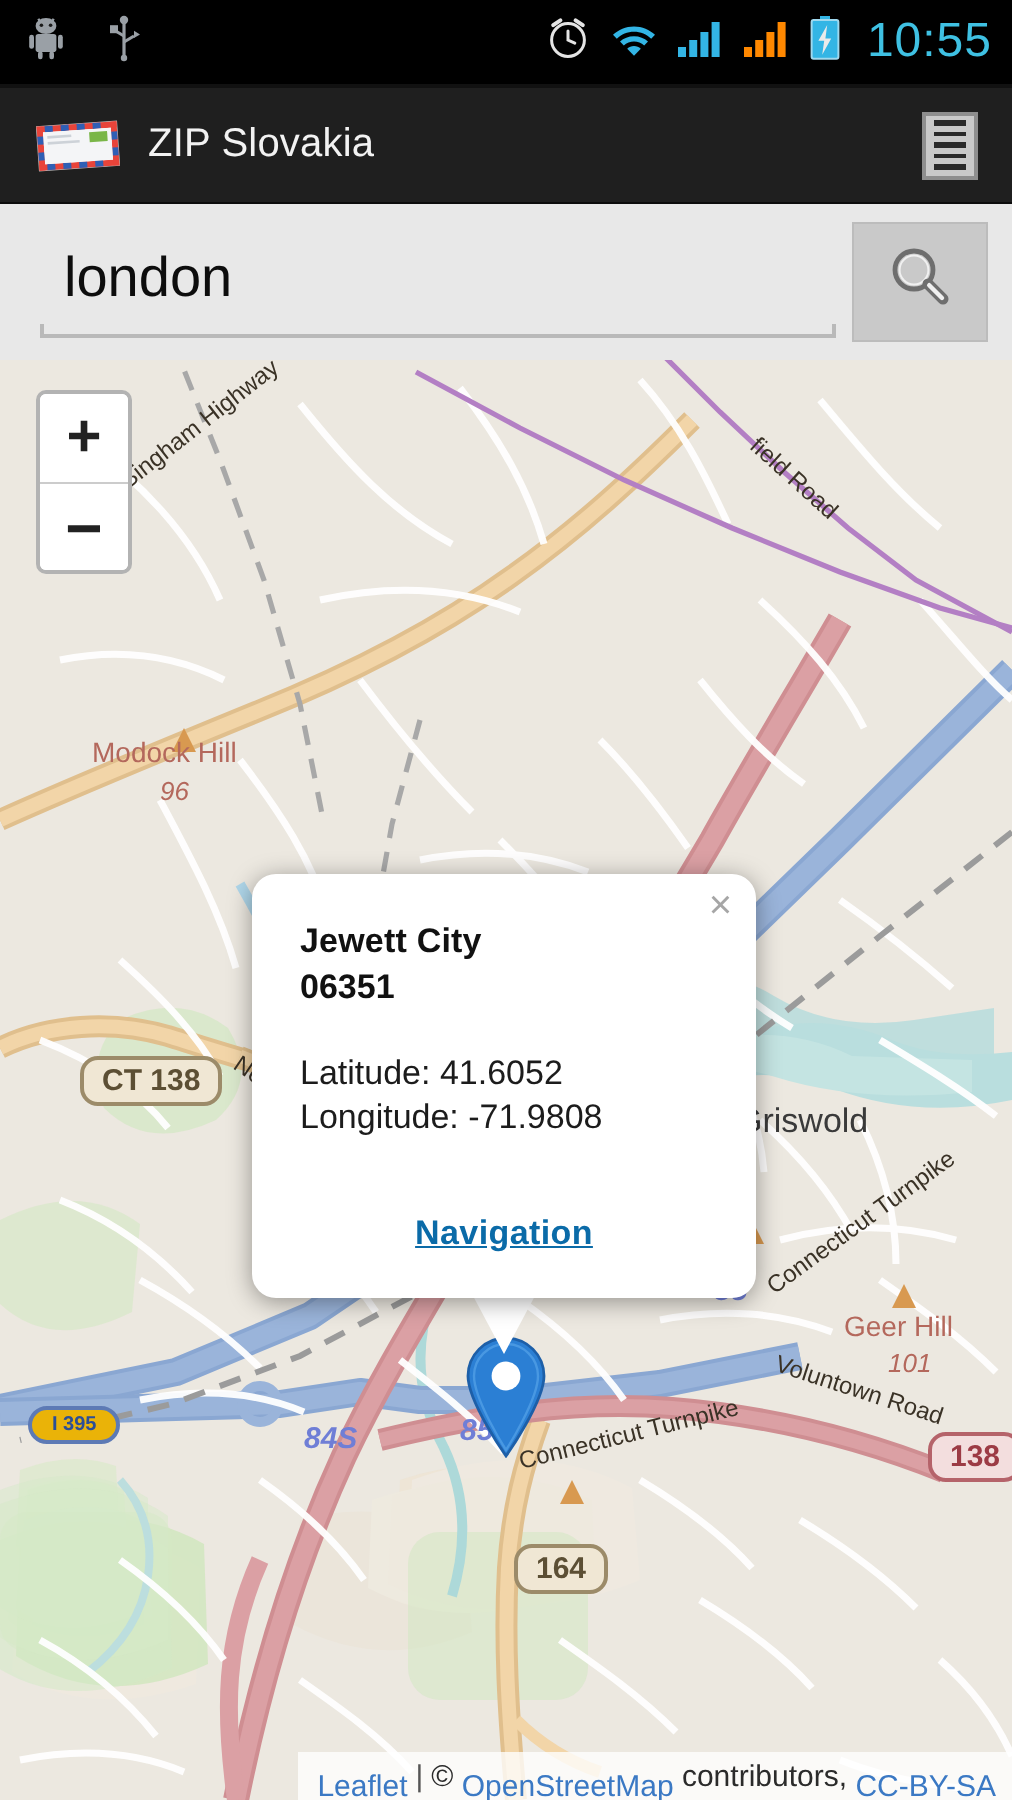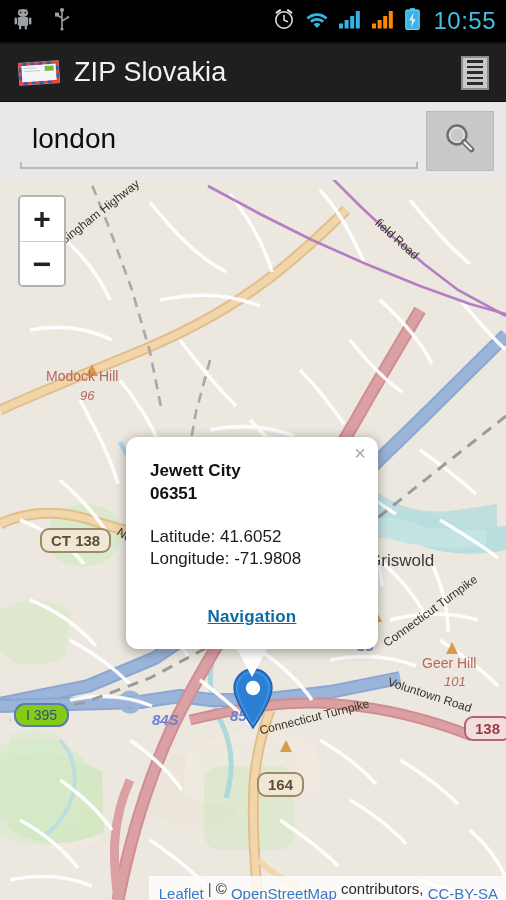--- a/index.html
+++ b/index.html
@@ -28,21 +28,21 @@
   }
 
   
   .actionbar {
     position: absolute; left: 0; top: 44px; width: 506px; height: 58px;
     background: #1f1f1f; display: flex; align-items: center; padding: 0 14px 0 18px;
     border-bottom: 1px solid #0c0c0c;
   }
   .app-icon { width: 42px; height: 28px; position: relative; flex: 0 0 auto; }
   .app-title {
-    color: #f2f2f2; font-size: 27px; margin-left: 14px; font-weight: 400;
+    color: #f2f2f2; font-size: 20px; margin-left: 14px; font-weight: 400;
     letter-spacing: .1px;
   }
   .menu-btn {
     margin-left: auto; width: 34px; height: 38px; display: flex;
     align-items: center; justify-content: center;
   }
   .menu-glyph {
     width: 28px; height: 34px; background: #c9c9c9; border: 2px solid #8e8e8e;
     display: flex; flex-direction: column; justify-content: center; gap: 3px;
     padding: 3px 4px;
@@ -150,22 +150,22 @@
 
   .shield-brown {
     background: #f0e7d4; border: 2px solid #9c8b69; border-radius: 9px;
     color: #5c4f34; font-size: 15px; font-weight: 700; padding: 2px 9px;
   }
   .shield-red {
     background: #f3dede; border: 2px solid #b5636a; border-radius: 9px;
     color: #9c3b45; font-size: 15px; font-weight: 700; padding: 2px 9px;
   }
   .shield-blue {
-    background: #84cc16; border: 2px solid #5d7ab5; border-radius: 11px;
-    color: #2c4f96; font-size: 14px; font-weight: 400; padding: 2px 10px;
+    background: #eab308; border: 2px solid #5d7ab5; border-radius: 11px;
+    color: #2c4f96; font-size: 10px; font-weight: 700; padding: 2px 10px;
   }
   .mway-num { color: #6f7ed6; font-style: italic; font-weight: 700; font-size: 15px; }
 </style>
 </head>
 <body>
 
 <div id="app">
 
   <div class="statusbar">
     <div class="sb-left">

